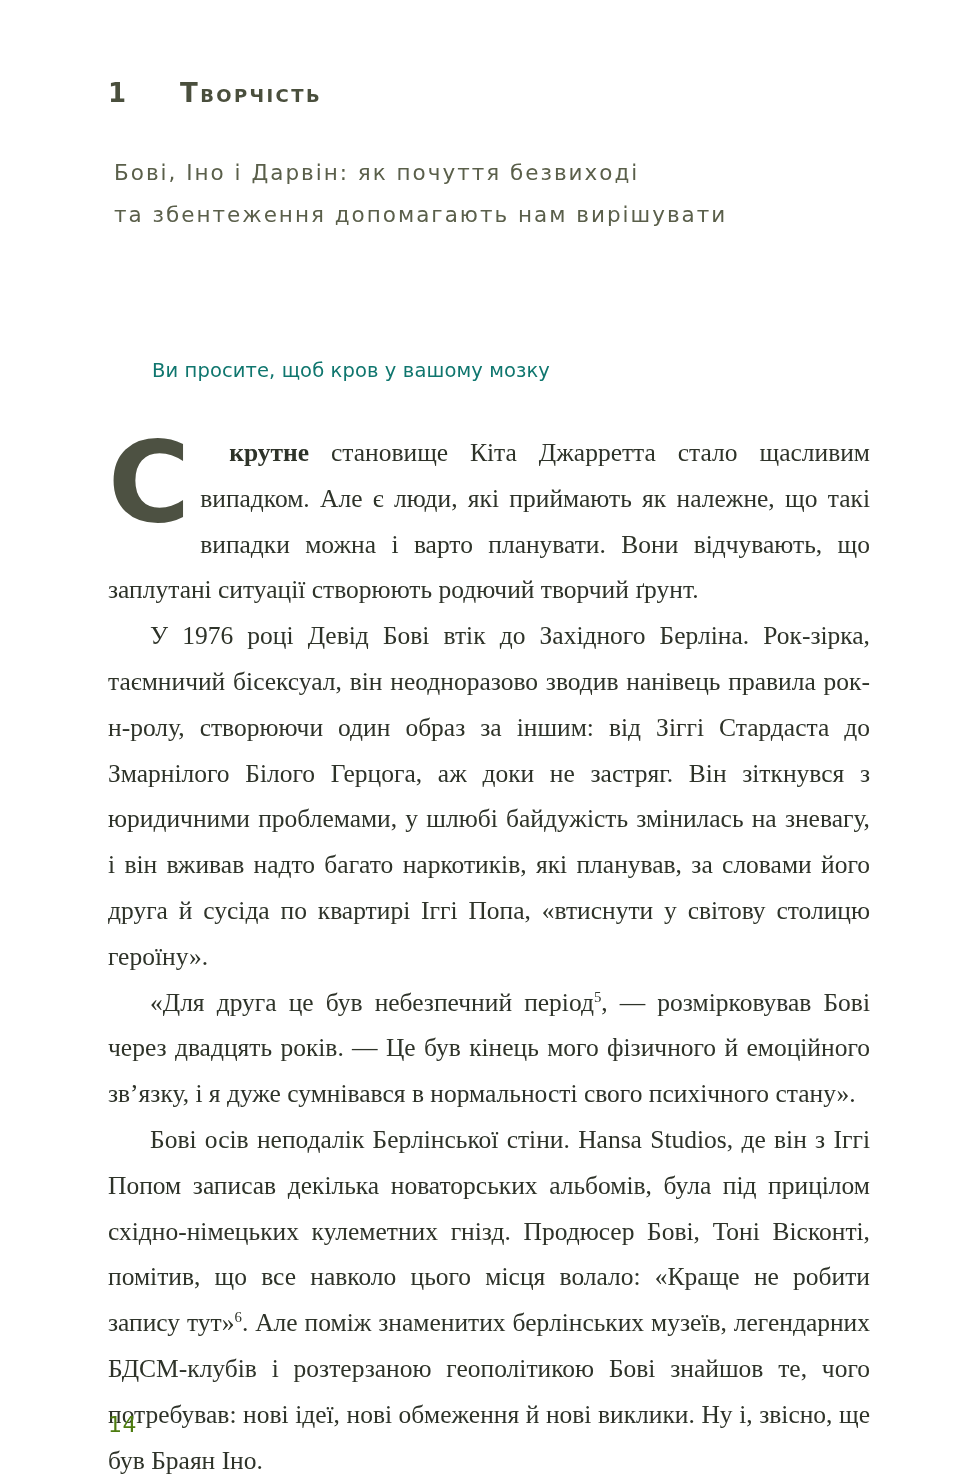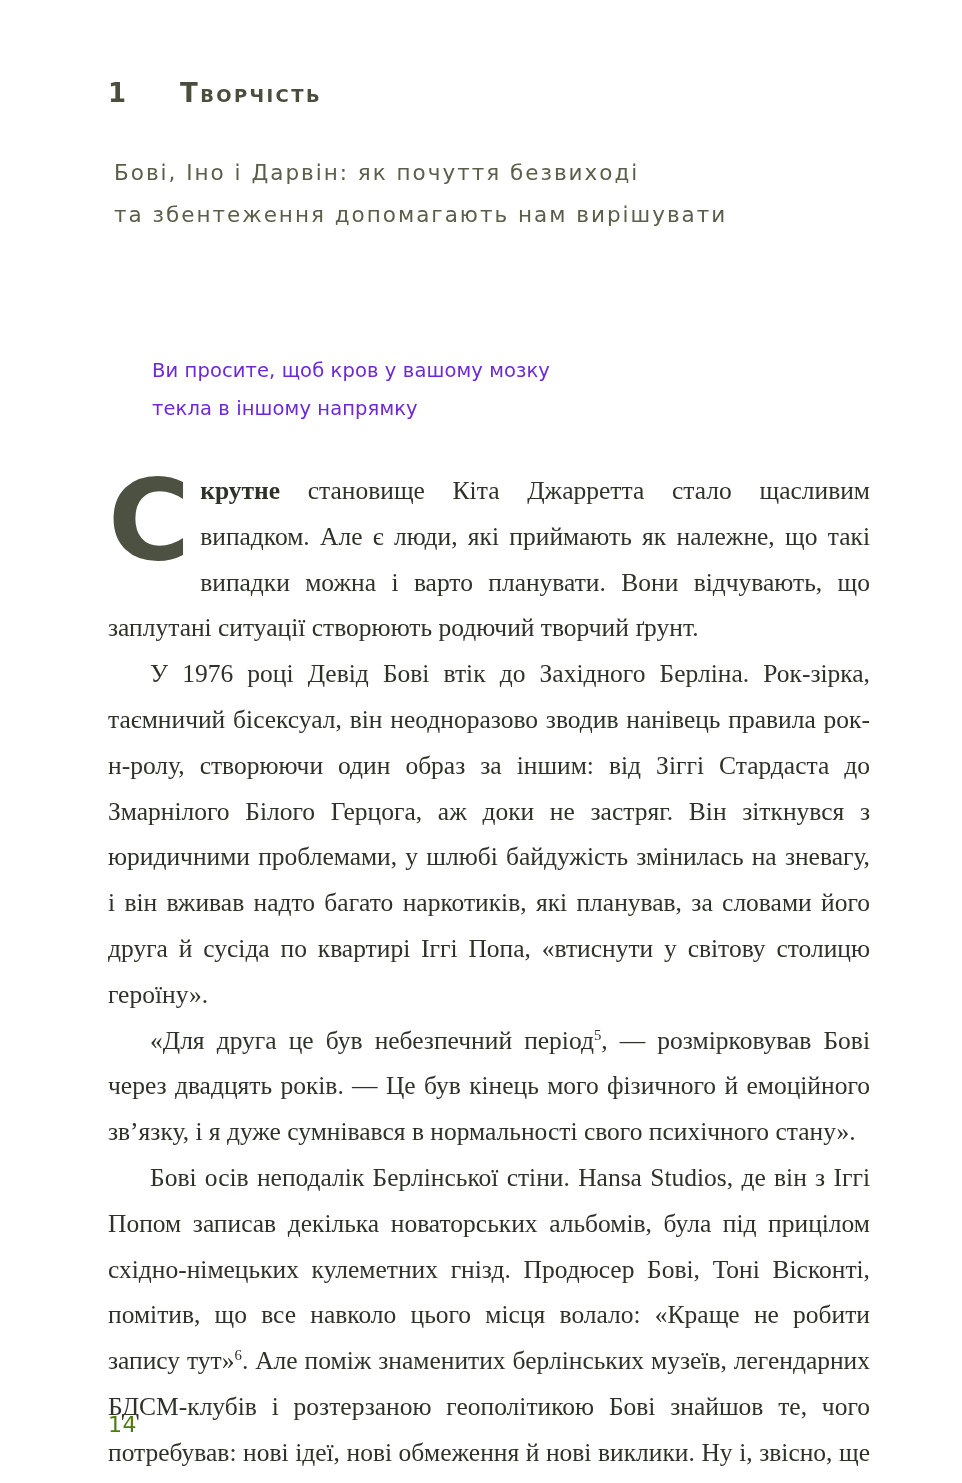--- a/index.html
+++ b/index.html
@@ -70,21 +70,21 @@
   .chapter-subtitle .sub-line {
     display: block;
     white-space: nowrap;
   }
 
   
   .epigraph {
     margin-top: 116px;
     margin-left: 44px;
     font-family: "DejaVu Sans", "Liberation Sans", sans-serif;
-    color: #6d28d9;
+    color: #0f766e;
     font-size: 19.5px;
     line-height: 38px;
     letter-spacing: 0.1px;
   }
   .epigraph .epi-line { display: block; white-space: nowrap; }
 
   
   .body-copy {
     margin-top: 40px;
     color: #2e3329;
@@ -108,20 +108,21 @@
     font-family: "DejaVu Sans", "Liberation Sans", sans-serif;
     font-size: 112px;
     line-height: 96px;
     font-weight: 700;
     color: #4d5142;
     margin: 4px 10px 0 0;
     padding: 0;
   }
   .lead-bold {
     font-weight: 700;
+    margin-left: 29px;
   }
   sup.fn {
     font-size: 0.58em;
     vertical-align: super;
     line-height: 0;
   }
 
   
   .folio {
     position: absolute;
@@ -144,21 +145,20 @@
       <span class="chapter-title">Творчість</span>
     </div>
 
     <div class="chapter-subtitle">
       <span class="sub-line">Бові, Іно і Дарвін: як почуття безвиході</span>
       <span class="sub-line">та збентеження допомагають нам вирішувати</span>
     </div>
 
     <div class="epigraph">
       <span class="epi-line">Ви просите, щоб кров у вашому мозку</span>
-      <span class="epi-line">текла в іншому напрямку</span>
     </div>
 
     <div class="body-copy">
 
       <p class="first"><span class="dropcap">С</span><span class="lead-bold">крутне</span><span> становище Кіта Джарретта стало щасливим випадком. Але є люди, які приймають як належне, що такі випадки можна і варто планувати. Вони відчувають, що заплутані ситуації створюють родючий творчий ґрунт.</span></p>
 
       <p><span>У 1976 році Девід Бові втік до Західного Берліна. Рок-зірка, таємничий бісексуал, він неодноразово зводив нанівець правила рок-н-ролу, створюючи один образ за іншим: від Зіггі Стардаста до Змарнілого Білого Герцога, аж доки не застряг. Він зіткнувся з юридичними проблемами, у шлюбі байдужість змінилась на зневагу, і він вживав надто багато наркотиків, які планував, за словами його друга й сусіда по квартирі Іггі Попа, «втиснути у світову столицю героїну».</span></p>
 
       <p><span>«Для друга це був небезпечний період</span><sup class="fn">5</sup><span>, — розмірковував Бові через двадцять років. — Це був кінець мого фізичного й емоційного зв’язку, і я дуже сумнівався в нормальності свого психічного стану».</span></p>
 

